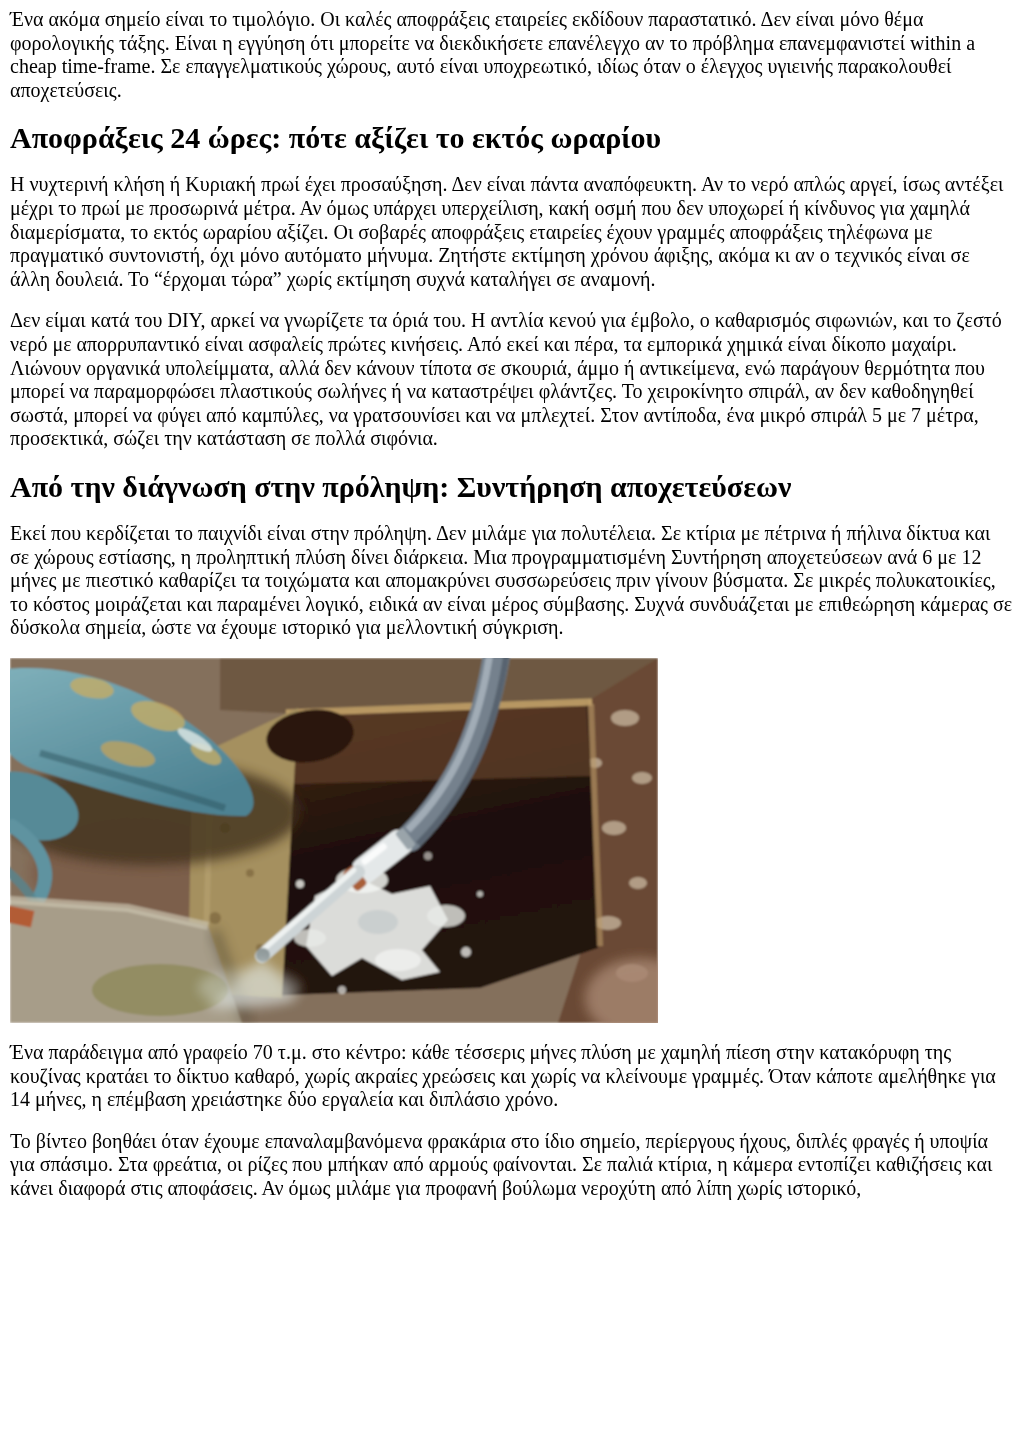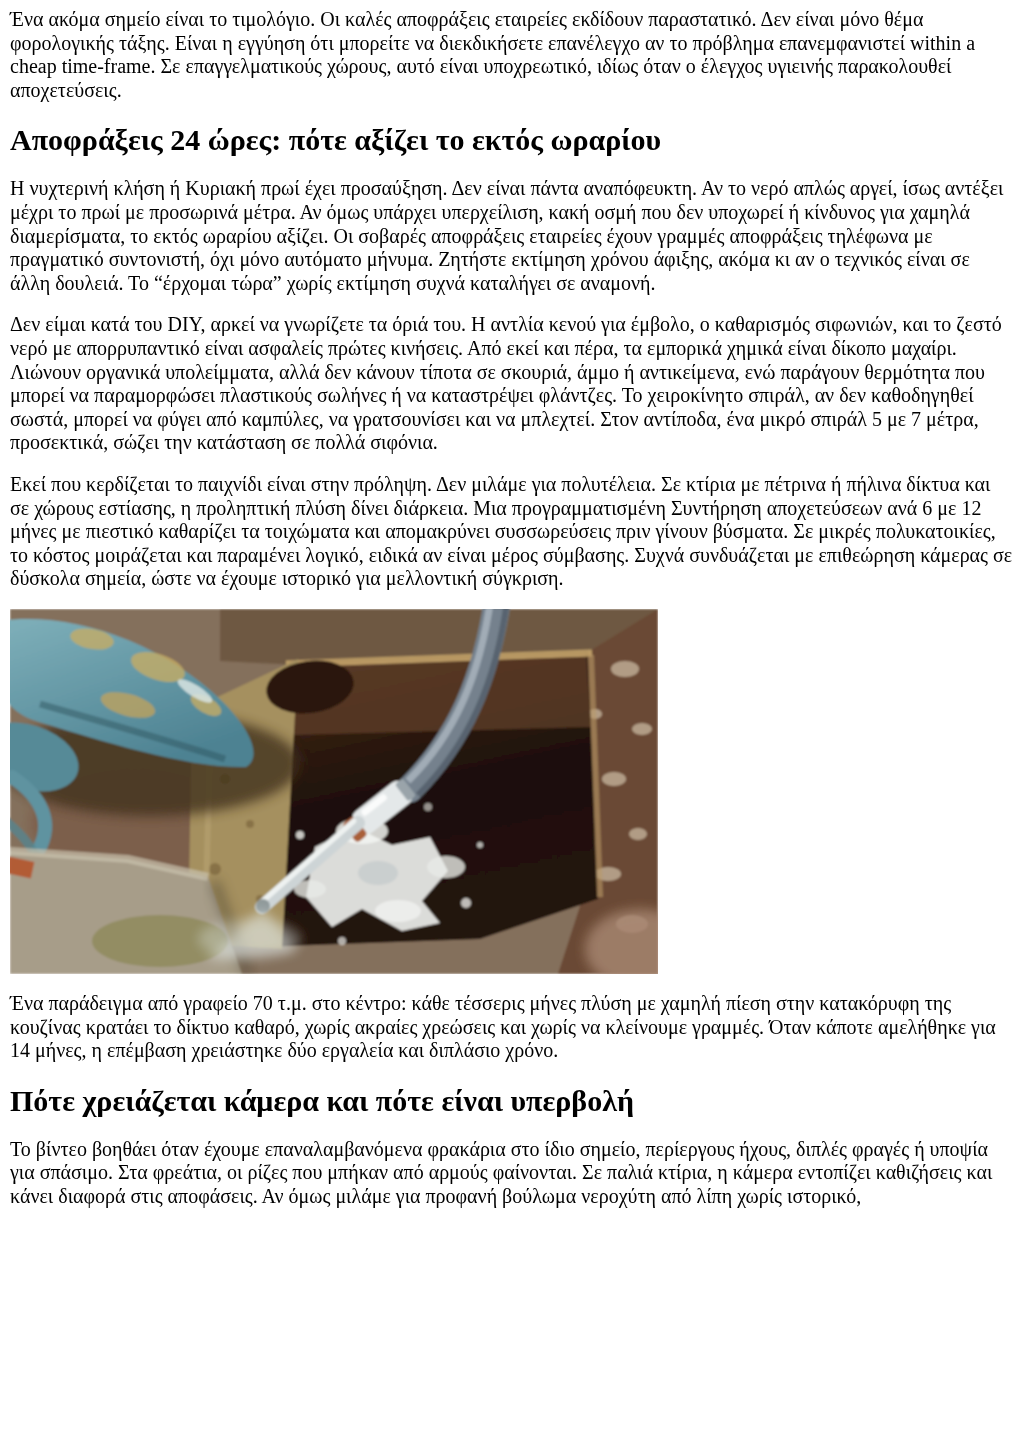--- a/index.html
+++ b/index.html
@@ -15,41 +15,42 @@
     line-height: 1.18;
     box-sizing: border-box;
     padding: 8px 10px 0 10px;
   }
   article > :first-child { margin-top: 0; }
   p { margin: 18px 0; }
   h2 {
     font-size: 30px;
     line-height: 1.17;
     font-weight: 700;
-    margin: 20px 0;
+    margin: 12px 0;
   }
   figure { margin: 18px 0; padding: 0; }
   svg.photo { display: block; width: 648px; height: 365px; }
 </style>
 </head>
 <body>
 
 <div class="page">
   <article>
 
     <p>Ένα ακόμα σημείο είναι το τιμολόγιο. Οι καλές αποφράξεις εταιρείες εκδίδουν παραστατικό. Δεν είναι μόνο θέμα φορολογικής τάξης. Είναι η εγγύηση ότι μπορείτε να διεκδικήσετε επανέλεγχο αν το πρόβλημα επανεμφανιστεί within a cheap time-frame. Σε επαγγελματικούς χώρους, αυτό είναι υποχρεωτικό, ιδίως όταν ο έλεγχος υγιεινής παρακολουθεί αποχετεύσεις.</p>
 
     <h2>Αποφράξεις 24 ώρες: πότε αξίζει το εκτός ωραρίου</h2>
 
     <p>Η νυχτερινή κλήση ή Κυριακή πρωί έχει προσαύξηση. Δεν είναι πάντα αναπόφευκτη. Αν το νερό απλώς αργεί, ίσως αντέξει μέχρι το πρωί με προσωρινά μέτρα. Αν όμως υπάρχει υπερχείλιση, κακή οσμή που δεν υποχωρεί ή κίνδυνος για χαμηλά διαμερίσματα, το εκτός ωραρίου αξίζει. Οι σοβαρές αποφράξεις εταιρείες έχουν γραμμές αποφράξεις τηλέφωνα με πραγματικό συντονιστή, όχι μόνο αυτόματο μήνυμα. Ζητήστε εκτίμηση χρόνου άφιξης, ακόμα κι αν ο τεχνικός είναι σε άλλη δουλειά. Το “έρχομαι τώρα” χωρίς εκτίμηση συχνά καταλήγει σε αναμονή.</p>
 
 
     <p>Δεν είμαι κατά του DIY, αρκεί να γνωρίζετε τα όριά του. Η αντλία κενού για έμβολο, ο καθαρισμός σιφωνιών, και το ζεστό νερό με απορρυπαντικό είναι ασφαλείς πρώτες κινήσεις. Από εκεί και πέρα, τα εμπορικά χημικά είναι δίκοπο μαχαίρι. Λιώνουν οργανικά υπολείμματα, αλλά δεν κάνουν τίποτα σε σκουριά, άμμο ή αντικείμενα, ενώ παράγουν θερμότητα που μπορεί να παραμορφώσει πλαστικούς σωλήνες ή να καταστρέψει φλάντζες. Το χειροκίνητο σπιράλ, αν δεν καθοδηγηθεί σωστά, μπορεί να φύγει από καμπύλες, να γρατσουνίσει και να μπλεχτεί. Στον αντίποδα, ένα μικρό σπιράλ 5 με 7 μέτρα, προσεκτικά, σώζει την κατάσταση σε πολλά σιφόνια.</p>
 
 
+    <h2>Από την διάγνωση στην πρόληψη: Συντήρηση αποχετεύσεων</h2>
 
     <p>Εκεί που κερδίζεται το παιχνίδι είναι στην πρόληψη. Δεν μιλάμε για πολυτέλεια. Σε κτίρια με πέτρινα ή πήλινα δίκτυα και σε χώρους εστίασης, η προληπτική πλύση δίνει διάρκεια. Μια προγραμματισμένη Συντήρηση αποχετεύσεων ανά 6 με 12 μήνες με πιεστικό καθαρίζει τα τοιχώματα και απομακρύνει συσσωρεύσεις πριν γίνουν βύσματα. Σε μικρές πολυκατοικίες, το κόστος μοιράζεται και παραμένει λογικό, ειδικά αν είναι μέρος σύμβασης. Συχνά συνδυάζεται με επιθεώρηση κάμερας σε δύσκολα σημεία, ώστε να έχουμε ιστορικό για μελλοντική σύγκριση.</p>
 
     <figure>
       <svg class="photo" viewBox="0 0 648 365" preserveAspectRatio="none" role="img">
         <defs>
           <linearGradient id="gPit" x1="0" y1="0" x2="0.25" y2="1">
             <stop offset="0" stop-color="#4a2e1e"></stop>
             <stop offset="0.55" stop-color="#1d0f08"></stop>
             <stop offset="1" stop-color="#241309"></stop>
@@ -164,18 +165,17 @@
           <g>
             <path d="M253,298 L196,352 L286,342 Z" fill="#e8efee" opacity="0.45" filter="url(#soft2)"></path>
             <ellipse cx="240" cy="330" rx="52" ry="20" fill="#dfe8e6" opacity="0.35" filter="url(#soft2)"></ellipse>
           </g>
         </g>
       </svg>
     </figure>
 
     <p>Ένα παράδειγμα από γραφείο 70 τ.μ. στο κέντρο: κάθε τέσσερις μήνες πλύση με χαμηλή πίεση στην κατακόρυφη της κουζίνας κρατάει το δίκτυο καθαρό, χωρίς ακραίες χρεώσεις και χωρίς να κλείνουμε γραμμές. Όταν κάποτε αμελήθηκε για 14 μήνες, η επέμβαση χρειάστηκε δύο εργαλεία και διπλάσιο χρόνο.</p>
 
-    <h2>Πότε χρειάζεται κάμερα και πότε είναι υπερβολή</h2>
 
     <p>Το βίντεο βοηθάει όταν έχουμε επαναλαμβανόμενα φρακάρια στο ίδιο σημείο, περίεργους ήχους, διπλές φραγές ή υποψία για σπάσιμο. Στα φρεάτια, οι ρίζες που μπήκαν από αρμούς φαίνονται. Σε παλιά κτίρια, η κάμερα εντοπίζει καθιζήσεις και κάνει διαφορά στις αποφάσεις. Αν όμως μιλάμε για προφανή βούλωμα νεροχύτη από λίπη χωρίς ιστορικό,</p>
 
   </article>
 </div>
 
 </body></html>

